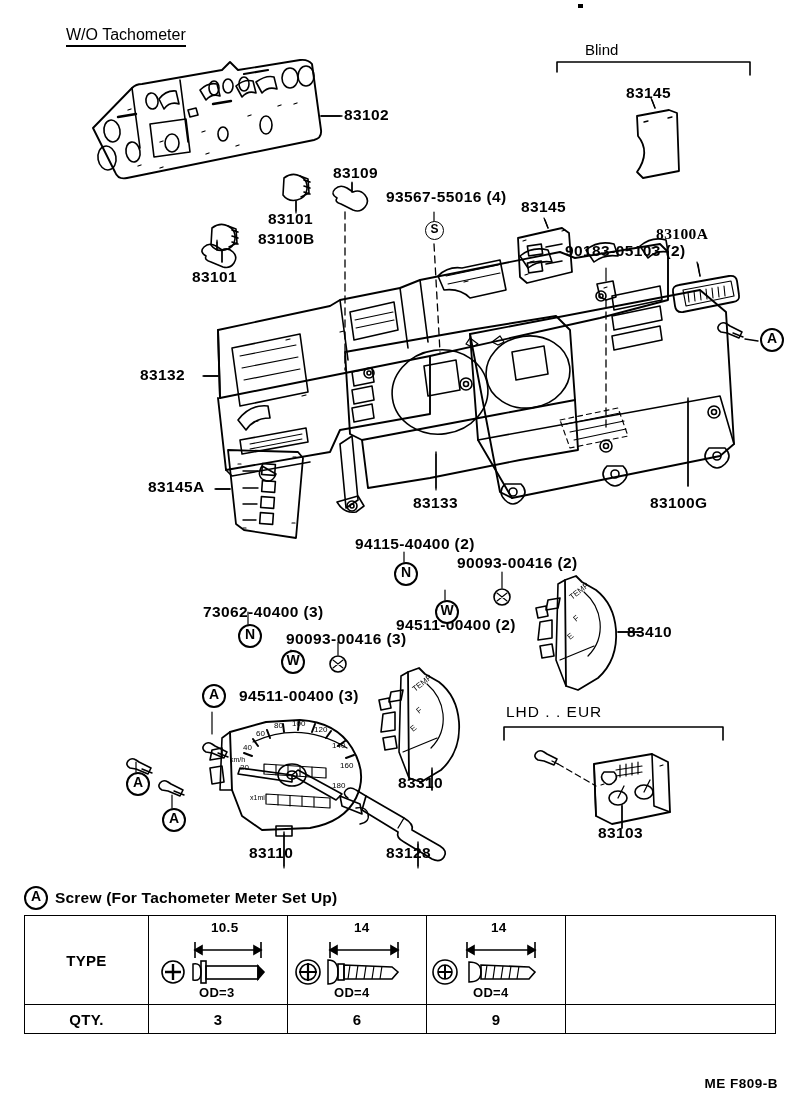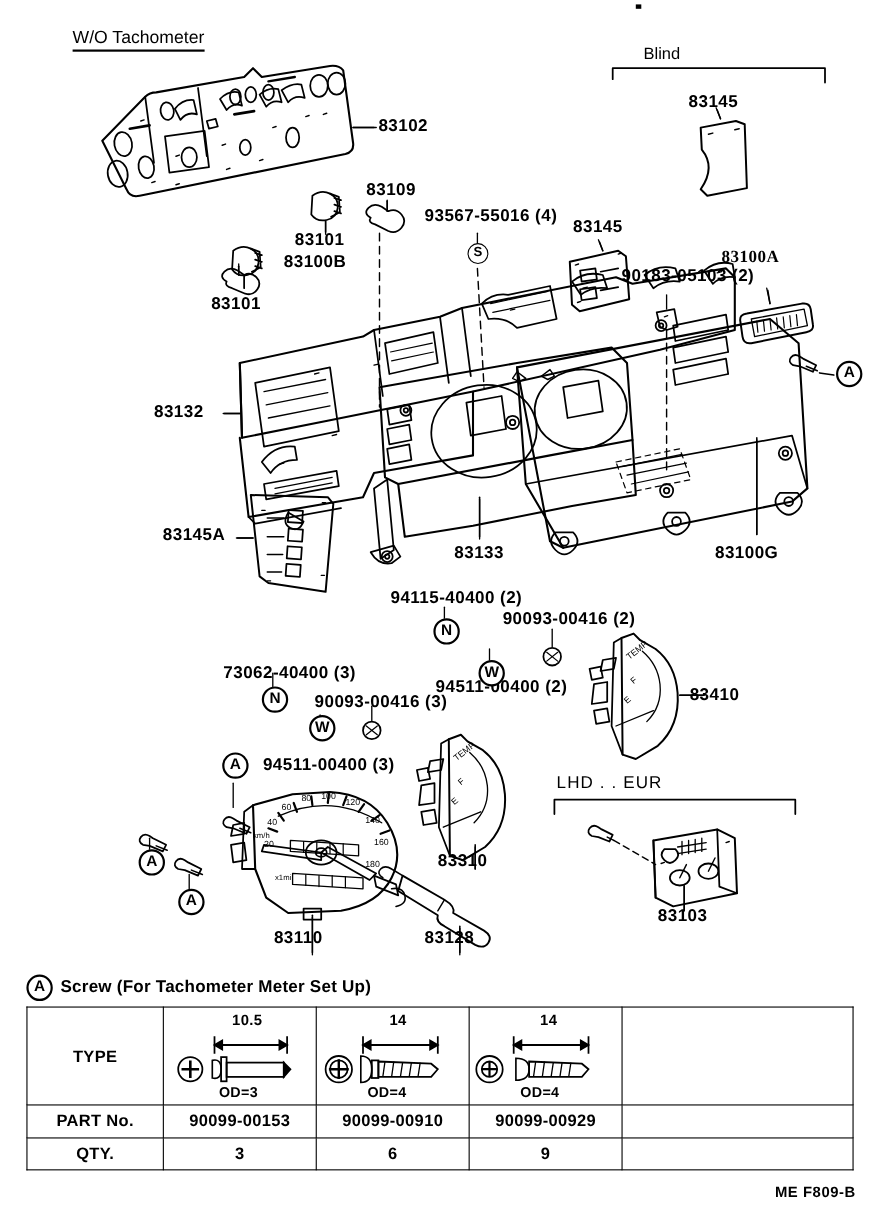--- a/index.html
+++ b/index.html
@@ -508,27 +508,20 @@
               </g>
               <text x="46" y="77" font-size="13" font-weight="bold" font-family="Liberation Sans, sans-serif">OD=4</text>
             </svg>
             <div class="dim" style="position:absolute;left:64px;top:0;">14</div>
           </div>
         </td>
 
         <td class="c4"></td>
       </tr>
 
-      <tr class="pn-row">
-        <td class="c0">PART No.</td>
-        <td class="c1">90099-00153</td>
-        <td class="c2">90099-00910</td>
-        <td class="c3">90099-00929</td>
-        <td class="c4"></td>
-      </tr>
 
       <tr class="qty-row">
         <td class="c0">QTY.</td>
         <td class="c1">3</td>
         <td class="c2">6</td>
         <td class="c3">9</td>
         <td class="c4"></td>
       </tr>
     </tbody>
       </table>

